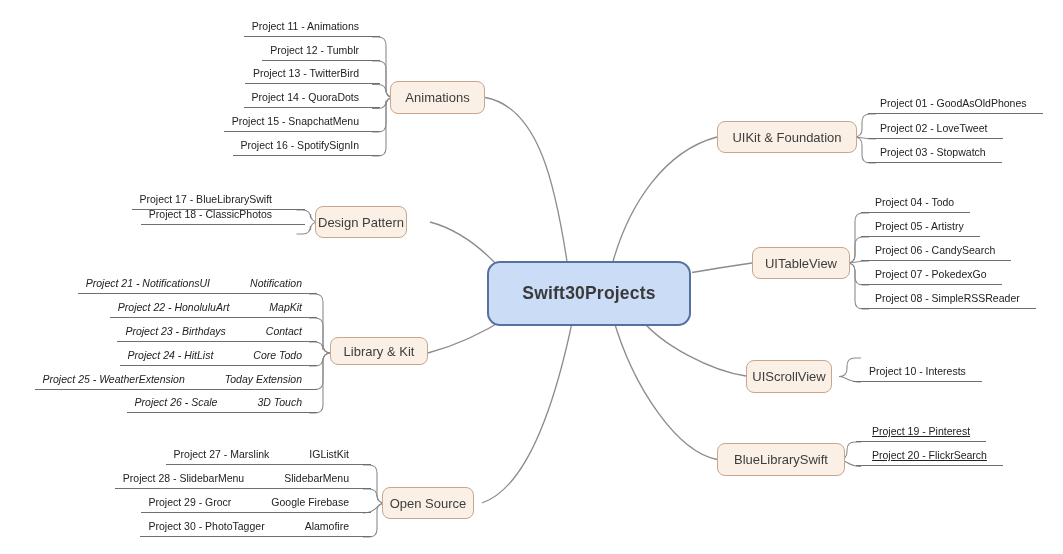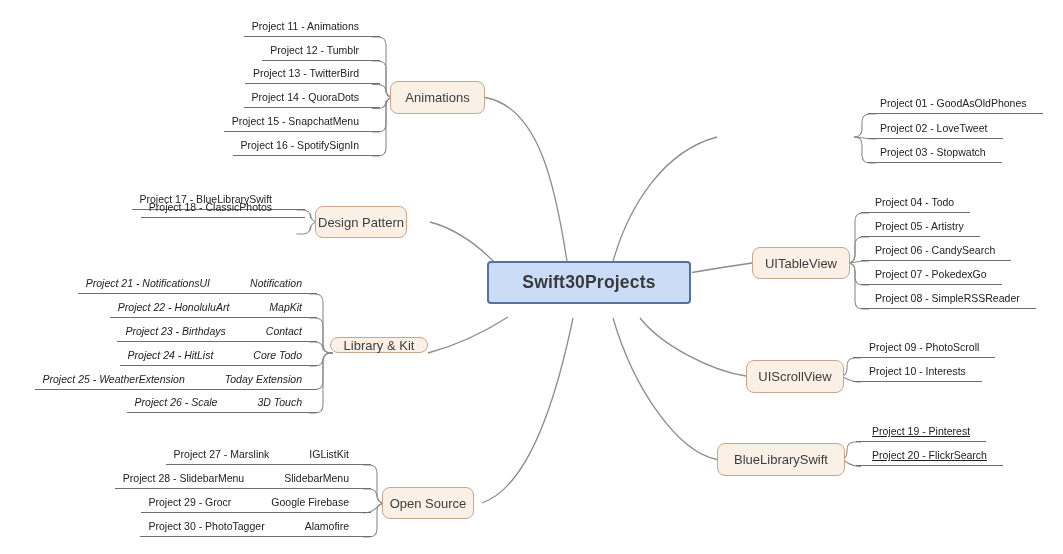--- a/index.html
+++ b/index.html
@@ -6,22 +6,22 @@
   .stage{
     position:relative;width:1063px;height:554px;overflow:hidden;
     background:#ffffff;font-family:"Liberation Sans",sans-serif;
     -webkit-font-smoothing:antialiased;
   }
   .stage *, .stage *::before, .stage *::after{box-sizing:border-box;}
   svg.wires{position:absolute;left:0;top:0;width:1063px;height:554px;}
 
   
   .cnode{
-    position:absolute;left:487px;top:261px;width:204px;height:43px;
-    background:#cbdcf7;border:2px solid #54719f;border-radius:4px;
+    position:absolute;left:487px;top:261px;width:204px;height:65px;
+    background:#cbdcf7;border:2px solid #54719f;border-radius:13px;
     display:flex;align-items:center;justify-content:center;
     font-size:17.5px;font-weight:bold;color:#3a3a3a;letter-spacing:.2px;
   }
   .bnode{
     position:absolute;background:#faf0e6;border:1px solid #c9a78d;border-radius:8px;
     display:flex;align-items:center;justify-content:center;
     font-size:13px;color:#3d3d3d;white-space:nowrap;
   }
 
   
@@ -87,35 +87,36 @@
       <path d="M861 358 L855 358 Q847 358 847 366 L847 368.5 Q847 376.5 839 376.5 L843 376.5" fill="none" stroke="#8c8c8c" stroke-width="1.1"></path>
       <path d="M861 382 C847 382 847 376.5 839 376.5 L843 376.5" fill="none" stroke="#8c8c8c" stroke-width="1.1"></path>
       <path d="M861 442 L855 442 Q847 442 847 450 L847 451.5 Q847 459.5 839 459.5 L843 459.5" fill="none" stroke="#8c8c8c" stroke-width="1.1"></path>
       <path d="M861 466.5 C847 466.5 847 459.5 839 459.5 L843 459.5" fill="none" stroke="#8c8c8c" stroke-width="1.1"></path>
     </svg>
 
   <div class="cnode">Swift30Projects</div>
 
   <div class="bnode" style="left:390px;top:81px;width:95px;height:33px">Animations</div>
   <div class="bnode" style="left:315px;top:206px;width:92px;height:32px">Design Pattern</div>
-  <div class="bnode" style="left:330px;top:337px;width:98px;height:16px">Library &amp; Kit</div>
+  <div class="bnode" style="left:330px;top:337px;width:98px;height:28px">Library &amp; Kit</div>
   <div class="bnode" style="left:382px;top:487px;width:92px;height:32px">Open Source</div>
+  <div class="bnode" style="left:717px;top:121px;width:140px;height:32px">UIKit &amp; Foundation</div>
   <div class="bnode" style="left:752px;top:247px;width:98px;height:32px">UITableView</div>
-  <div class="bnode" style="left:746px;top:360px;width:98px;height:33px">UIScrollView</div>
+  <div class="bnode" style="left:746px;top:360px;width:86px;height:33px">UIScrollView</div>
   <div class="bnode" style="left:717px;top:443px;width:128px;height:33px">BlueLibrarySwift</div>
 
   <div class="leaf left g-anim" style="top:19px">Project 11 - Animations</div>
   <div class="leaf left g-anim" style="top:43px">Project 12 - Tumblr</div>
   <div class="leaf left g-anim" style="top:66px">Project 13 - TwitterBird</div>
   <div class="leaf left g-anim" style="top:90px">Project 14 - QuoraDots</div>
   <div class="leaf left g-anim" style="top:114px">Project 15 - SnapchatMenu</div>
   <div class="leaf left g-anim" style="top:138px">Project 16 - SpotifySignIn</div>
 
   <div class="leaf left g-dp" style="top:192px">Project 17 - BlueLibrarySwift</div>
-  <div class="leaf left g-dp" style="top:200px">Project 18 - ClassicPhotos</div>
+  <div class="leaf left g-dp" style="top:207px">Project 18 - ClassicPhotos</div>
 
   <div class="leaf left cols g-lk" style="top:276px">
     <span>Project 21 - NotificationsUI</span>
     <span class="tag">Notification</span>
   </div>
   <div class="leaf left cols g-lk" style="top:300px">
     <span>Project 22 - HonoluluArt</span>
     <span class="tag">MapKit</span>
   </div>
   <div class="leaf left cols g-lk" style="top:324px">
@@ -155,19 +156,18 @@
   <div class="leaf g-uikit" style="top:96px">Project 01 - GoodAsOldPhones</div>
   <div class="leaf g-uikit" style="top:121px">Project 02 - LoveTweet</div>
   <div class="leaf g-uikit" style="top:145px">Project 03 - Stopwatch</div>
 
   <div class="leaf g-uitv" style="top:195px">Project 04 - Todo</div>
   <div class="leaf g-uitv" style="top:219px">Project 05 - Artistry</div>
   <div class="leaf g-uitv" style="top:243px">Project 06 - CandySearch</div>
   <div class="leaf g-uitv" style="top:267px">Project 07 - PokedexGo</div>
   <div class="leaf g-uitv" style="top:291px">Project 08 - SimpleRSSReader</div>
 
-  <div class="leaf g-uisv" style="top:340px">Project 09 - PhotoScroll</div>
   <div class="leaf g-uisv" style="top:364px">Project 10 - Interests</div>
 
   <div class="leaf g-uicv" style="top:424px">Project 19 - Pinterest</div>
   <div class="leaf g-uicv" style="top:448px">Project 20 - FlickrSearch</div>
 
 </div>
 
 </body></html>

